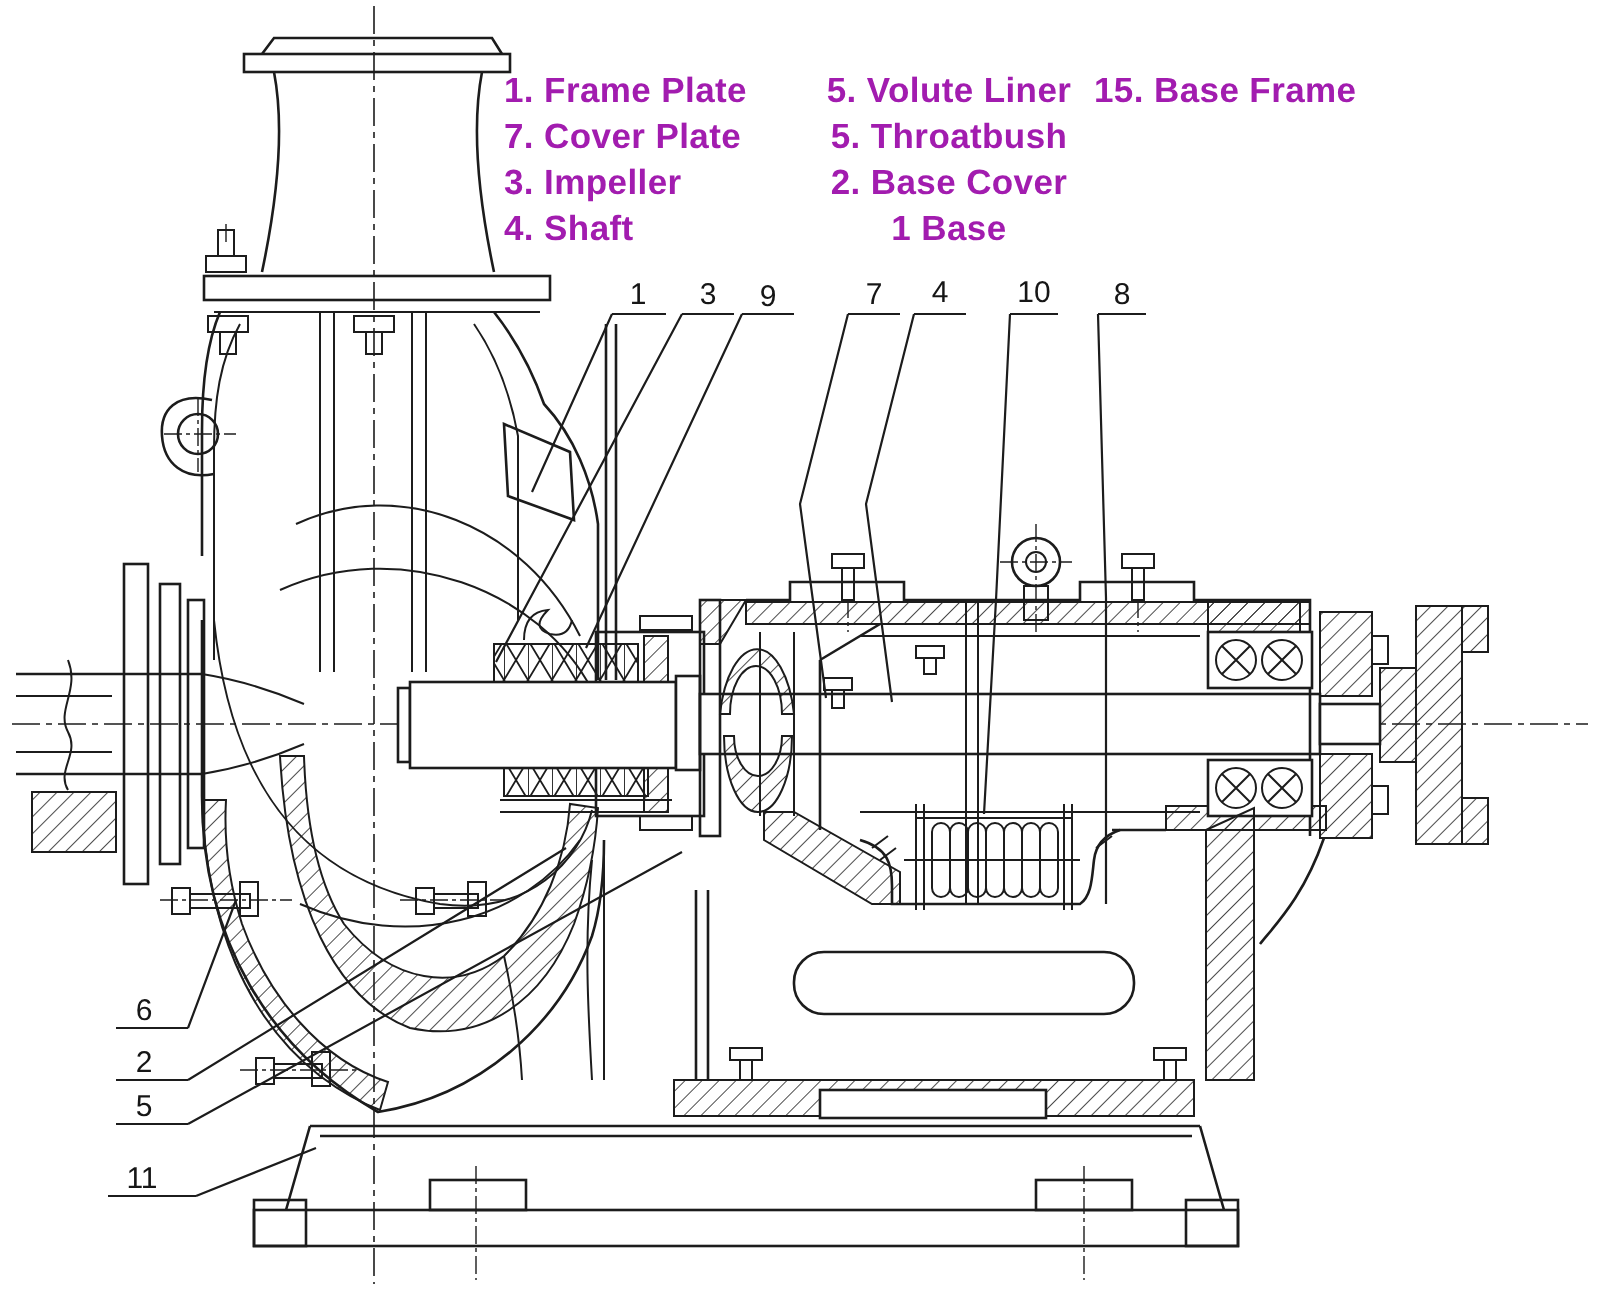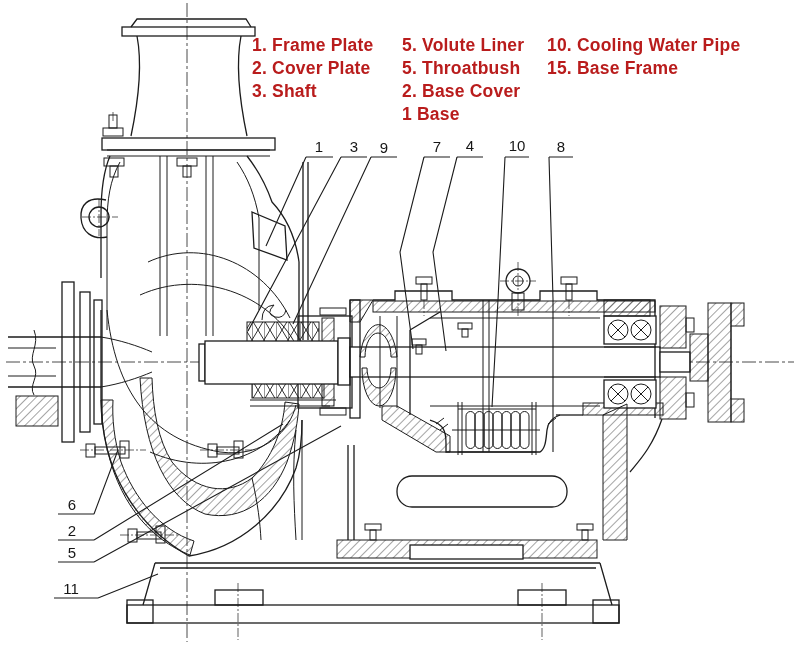--- a/index.html
+++ b/index.html
@@ -1,23 +1,23 @@
 <!DOCTYPE html>
 <html><head>
 <meta charset="utf-8">
 <style>
   html,body{margin:0;padding:0;background:#ffffff;}
   .stage{position:relative;width:800px;height:645px;background:#ffffff;overflow:hidden;
          font-family:"Liberation Sans",sans-serif;}
   .stage svg{position:absolute;left:0;top:0;}
-  .legend{position:absolute;left:252px;top:34px;display:flex;color:#b91c1c;
+  .legend{position:absolute;left:252px;top:34px;display:flex;color:#a21caf;
           font:700 17.5px/23px "Liberation Sans",sans-serif;letter-spacing:.2px;white-space:nowrap;}
   .legend .col{display:block;}
   .legend .c1{width:150px;}
-  .legend .c2{width:145px;}
+  .legend .c2{width:145px;text-align:center;}
   .ln{fill:none;stroke:#1c1c1c;stroke-width:1.3;}
   .th{fill:none;stroke:#1c1c1c;stroke-width:1;}
   .cl{fill:none;stroke:#1c1c1c;stroke-width:.8;stroke-dasharray:14 3 3 3;}
   .cl2{fill:none;stroke:#1c1c1c;stroke-width:.7;stroke-dasharray:9 2 2 2;}
   .ld{fill:none;stroke:#1c1c1c;stroke-width:1.1;}
   .hatch{fill:url(#hh);stroke:#1c1c1c;stroke-width:1;}
   .xsq{fill:url(#xh);stroke:#1c1c1c;stroke-width:1;}
   .wh{fill:#ffffff;stroke:#1c1c1c;stroke-width:1.3;}
   .num{font:400 15px "Liberation Sans",sans-serif;fill:#161616;}
 </style>
@@ -256,28 +256,28 @@
     <text class="num" x="72" y="510" text-anchor="middle">6</text>
     <text class="num" x="72" y="536" text-anchor="middle">2</text>
     <text class="num" x="72" y="558" text-anchor="middle">5</text>
     <text class="num" x="71" y="594" text-anchor="middle">11</text>
   </g>
 </svg>
 
 <div class="legend">
   <div class="col c1">
     <div>1. Frame Plate</div>
-    <div>2. Cover Plate</div>
-    <div>3. Shaft</div>
+    <div>7. Cover Plate</div>
+    <div>3. Impeller</div>
+    <div>4. Shaft</div>
   </div>
   <div class="col c2">
     <div>5. Volute Liner</div>
     <div>5. Throatbush</div>
     <div>2. Base Cover</div>
     <div>1 Base</div>
   </div>
   <div class="col c3">
-    <div>10. Cooling Water Pipe</div>
     <div>15. Base Frame</div>
   </div>
 </div>
 
 </div>
 
 </body></html>

